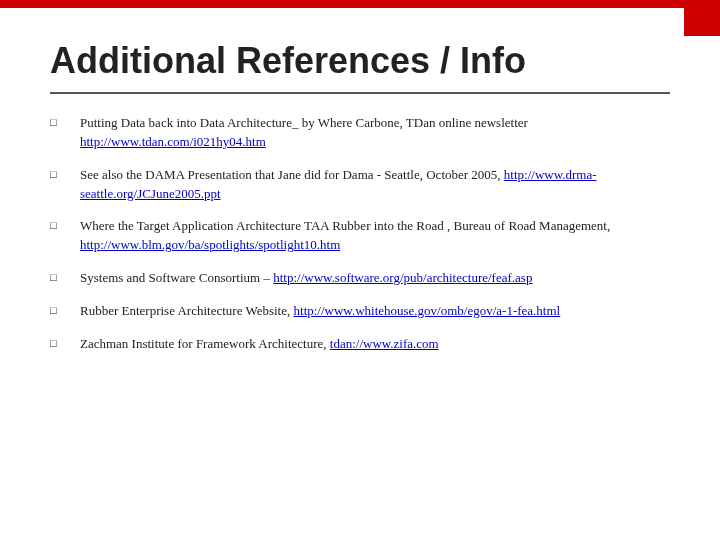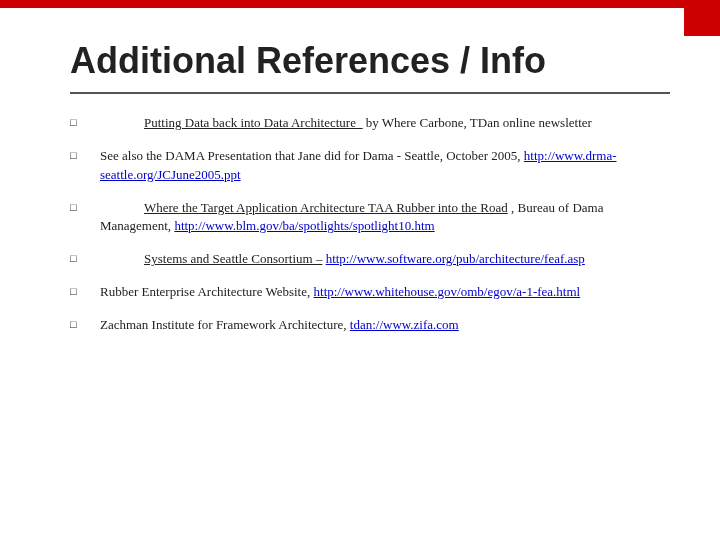--- a/index.html
+++ b/index.html
@@ -29,21 +29,21 @@
     .red-square {
       position: absolute;
       top: 0;
       right: 0;
       width: 36px;
       height: 36px;
       background: #cc0000;
     }
 
     .content {
-      padding: 40px 50px 20px 70px;
+      padding: 40px 50px 20px 50px;
     }
 
     .title {
       font-size: 36px;
       font-weight: bold;
       color: #222222;
       margin-bottom: 10px;
       font-family: Arial, sans-serif;
     }
 
@@ -78,66 +78,65 @@
     .item-text {
       flex: 1;
     }
 
     a, .link {
       color: #0000cc;
       text-decoration: underline;
     }
 
     .underlined {
-      text-decoration: underline;
-      margin-left: 44px;
     }
   </style>
 </head>
 <body>
 
 <div class="red-bar"></div>
 <div class="red-square"></div>
 
 <div class="content">
   <h1 class="title">Additional References / Info</h1>
   <hr class="divider">
 
   <ul class="bullet-list">
 
     <li>
       <span class="bullet-symbol">□</span>
       <span class="item-text">
         <span class="underlined">Putting Data back into Data Architecture_</span>
         <span> by Where Carbone, TDan online newsletter</span>
         <br>
+        <a class="link" href="#">http://www.tdan.com/i021hy04.htm</a>
       </span>
     </li>
 
     <li>
       <span class="bullet-symbol">□</span>
       <span class="item-text">
         <span>See also the DAMA Presentation that Jane did for Dama - Seattle, October 2005, </span>
         <a class="link" href="#">http://www.drma-seattle.org/JCJune2005.ppt</a>
       </span>
     </li>
 
     <li>
       <span class="bullet-symbol">□</span>
       <span class="item-text">
         <span class="underlined">Where the Target Application Architecture TAA Rubber into the Road</span>
-        <span> , Bureau of Dama Management, </span>
+        <span> , Bureau of Road Management, </span>
         <a class="link" href="#">http://www.blm.gov/ba/spotlights/spotlight10.htm</a>
       </span>
     </li>
 
     <li>
       <span class="bullet-symbol">□</span>
       <span class="item-text">
-        <span class="underlined">Systems and Seattle Consortium –</span>
+        <span class="underlined">Systems and Software Consortium –</span>
         <span>  </span>
         <a class="link" href="#">http://www.software.org/pub/architecture/feaf.asp</a>
       </span>
     </li>
 
     <li>
       <span class="bullet-symbol">□</span>
       <span class="item-text">
         <span>Rubber Enterprise Architecture Website, </span>
         <a class="link" href="#">http://www.whitehouse.gov/omb/egov/a-1-fea.html</a>

